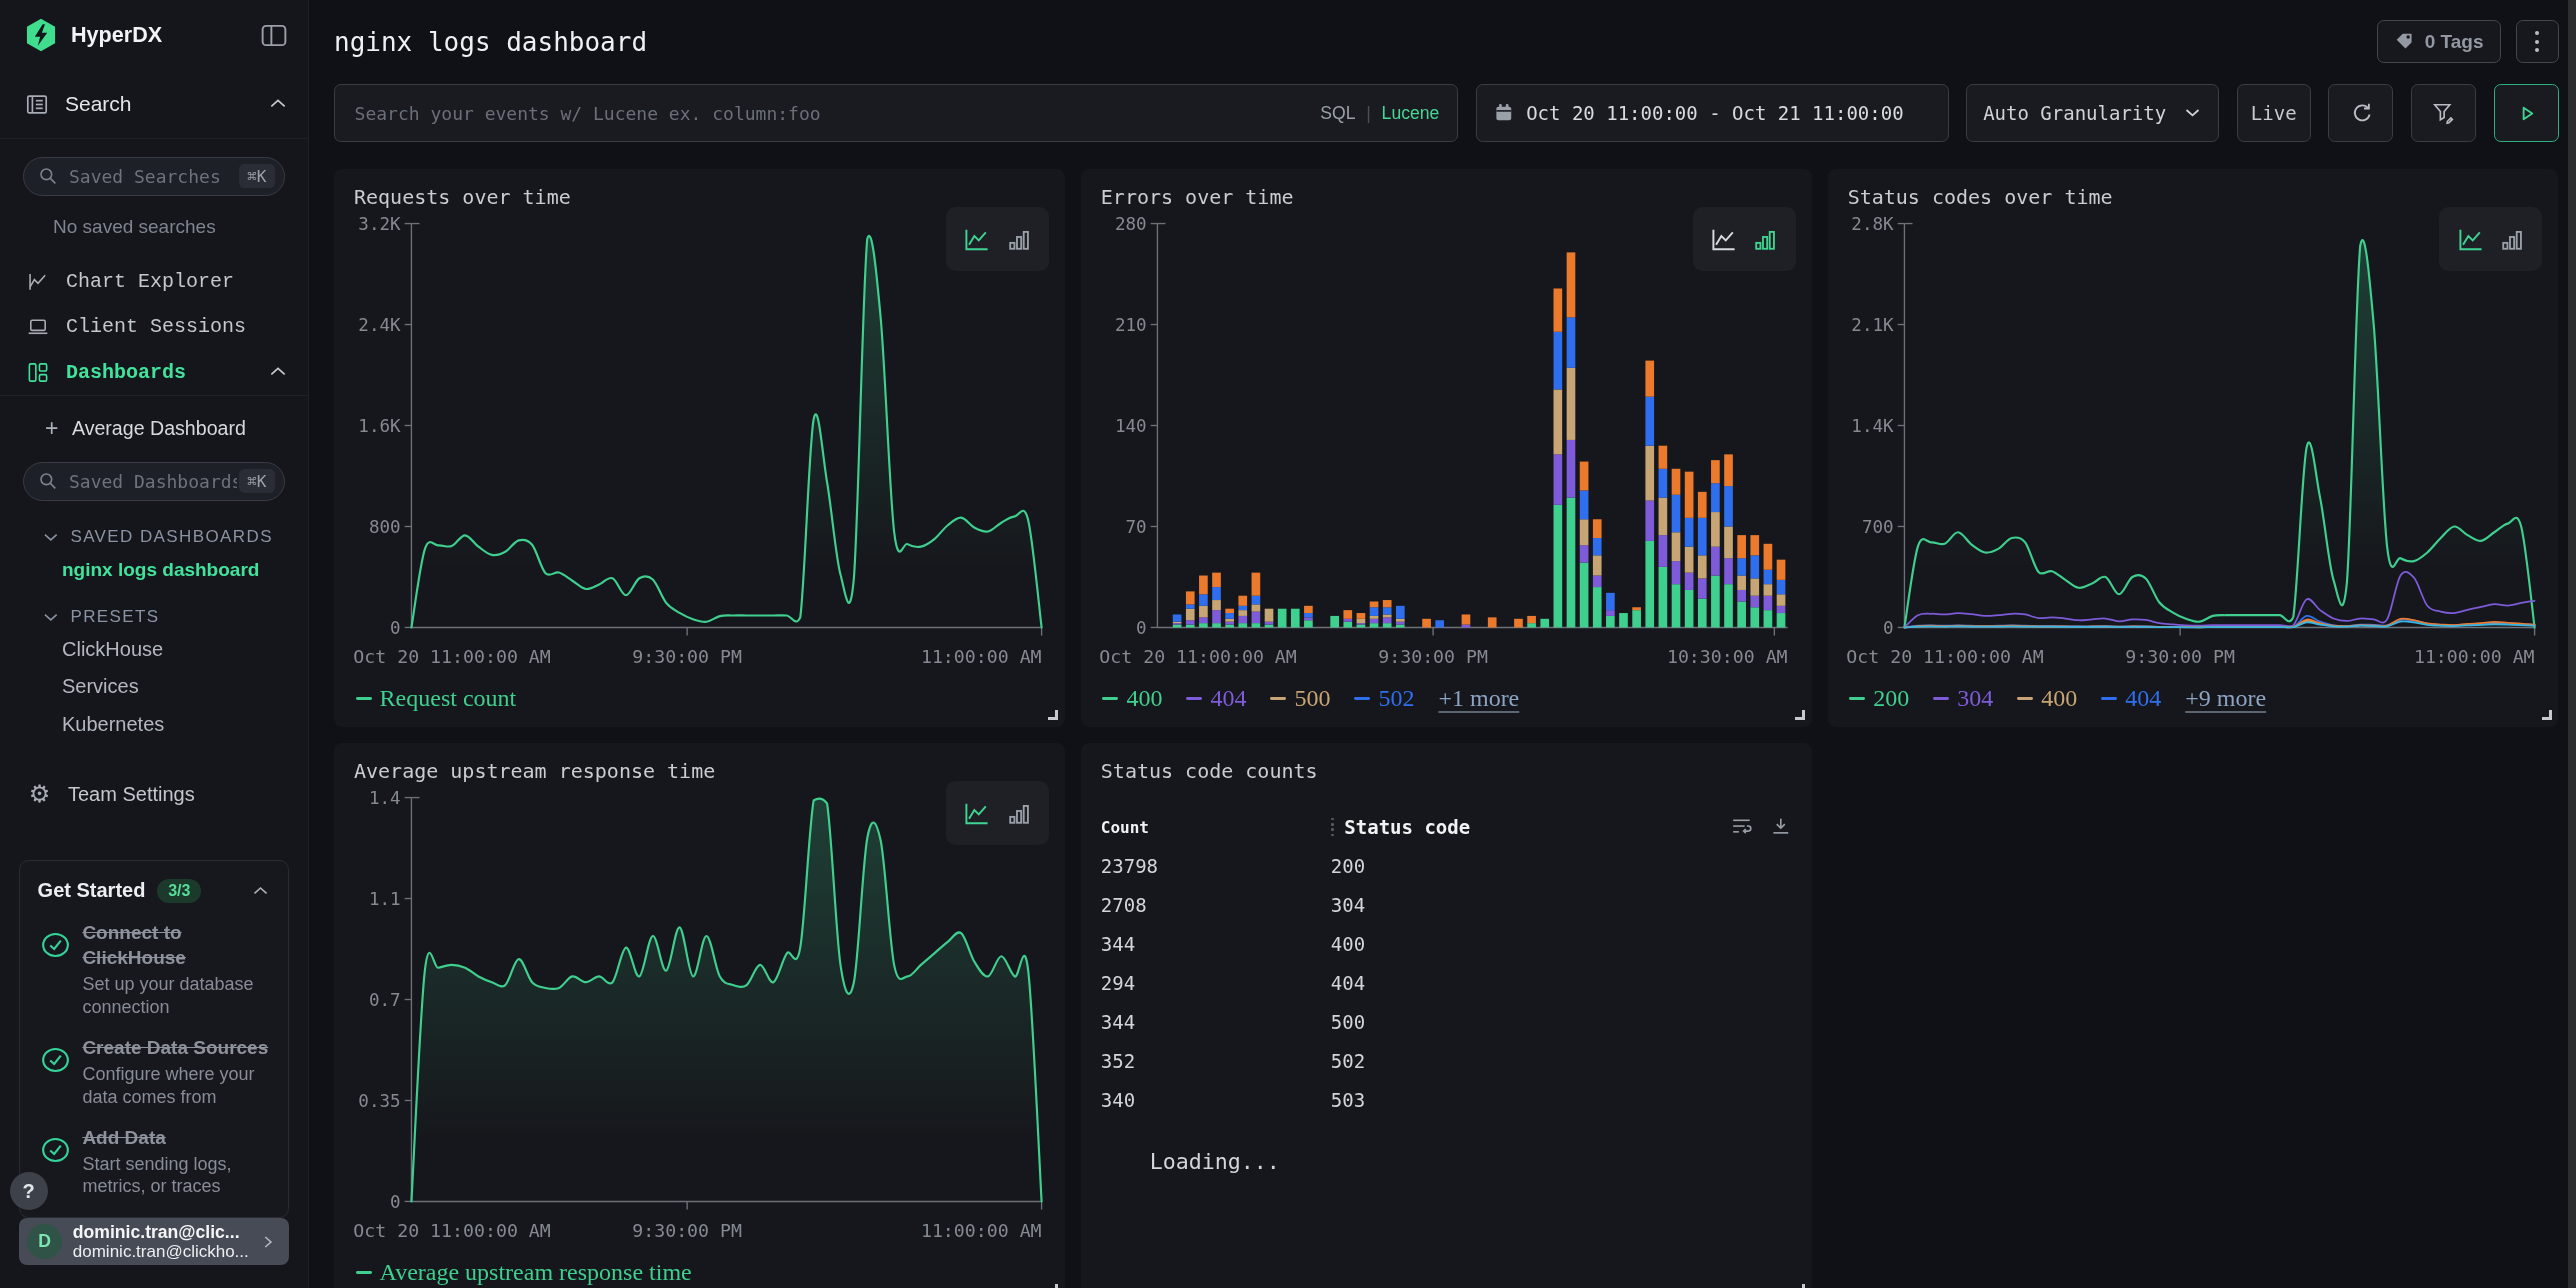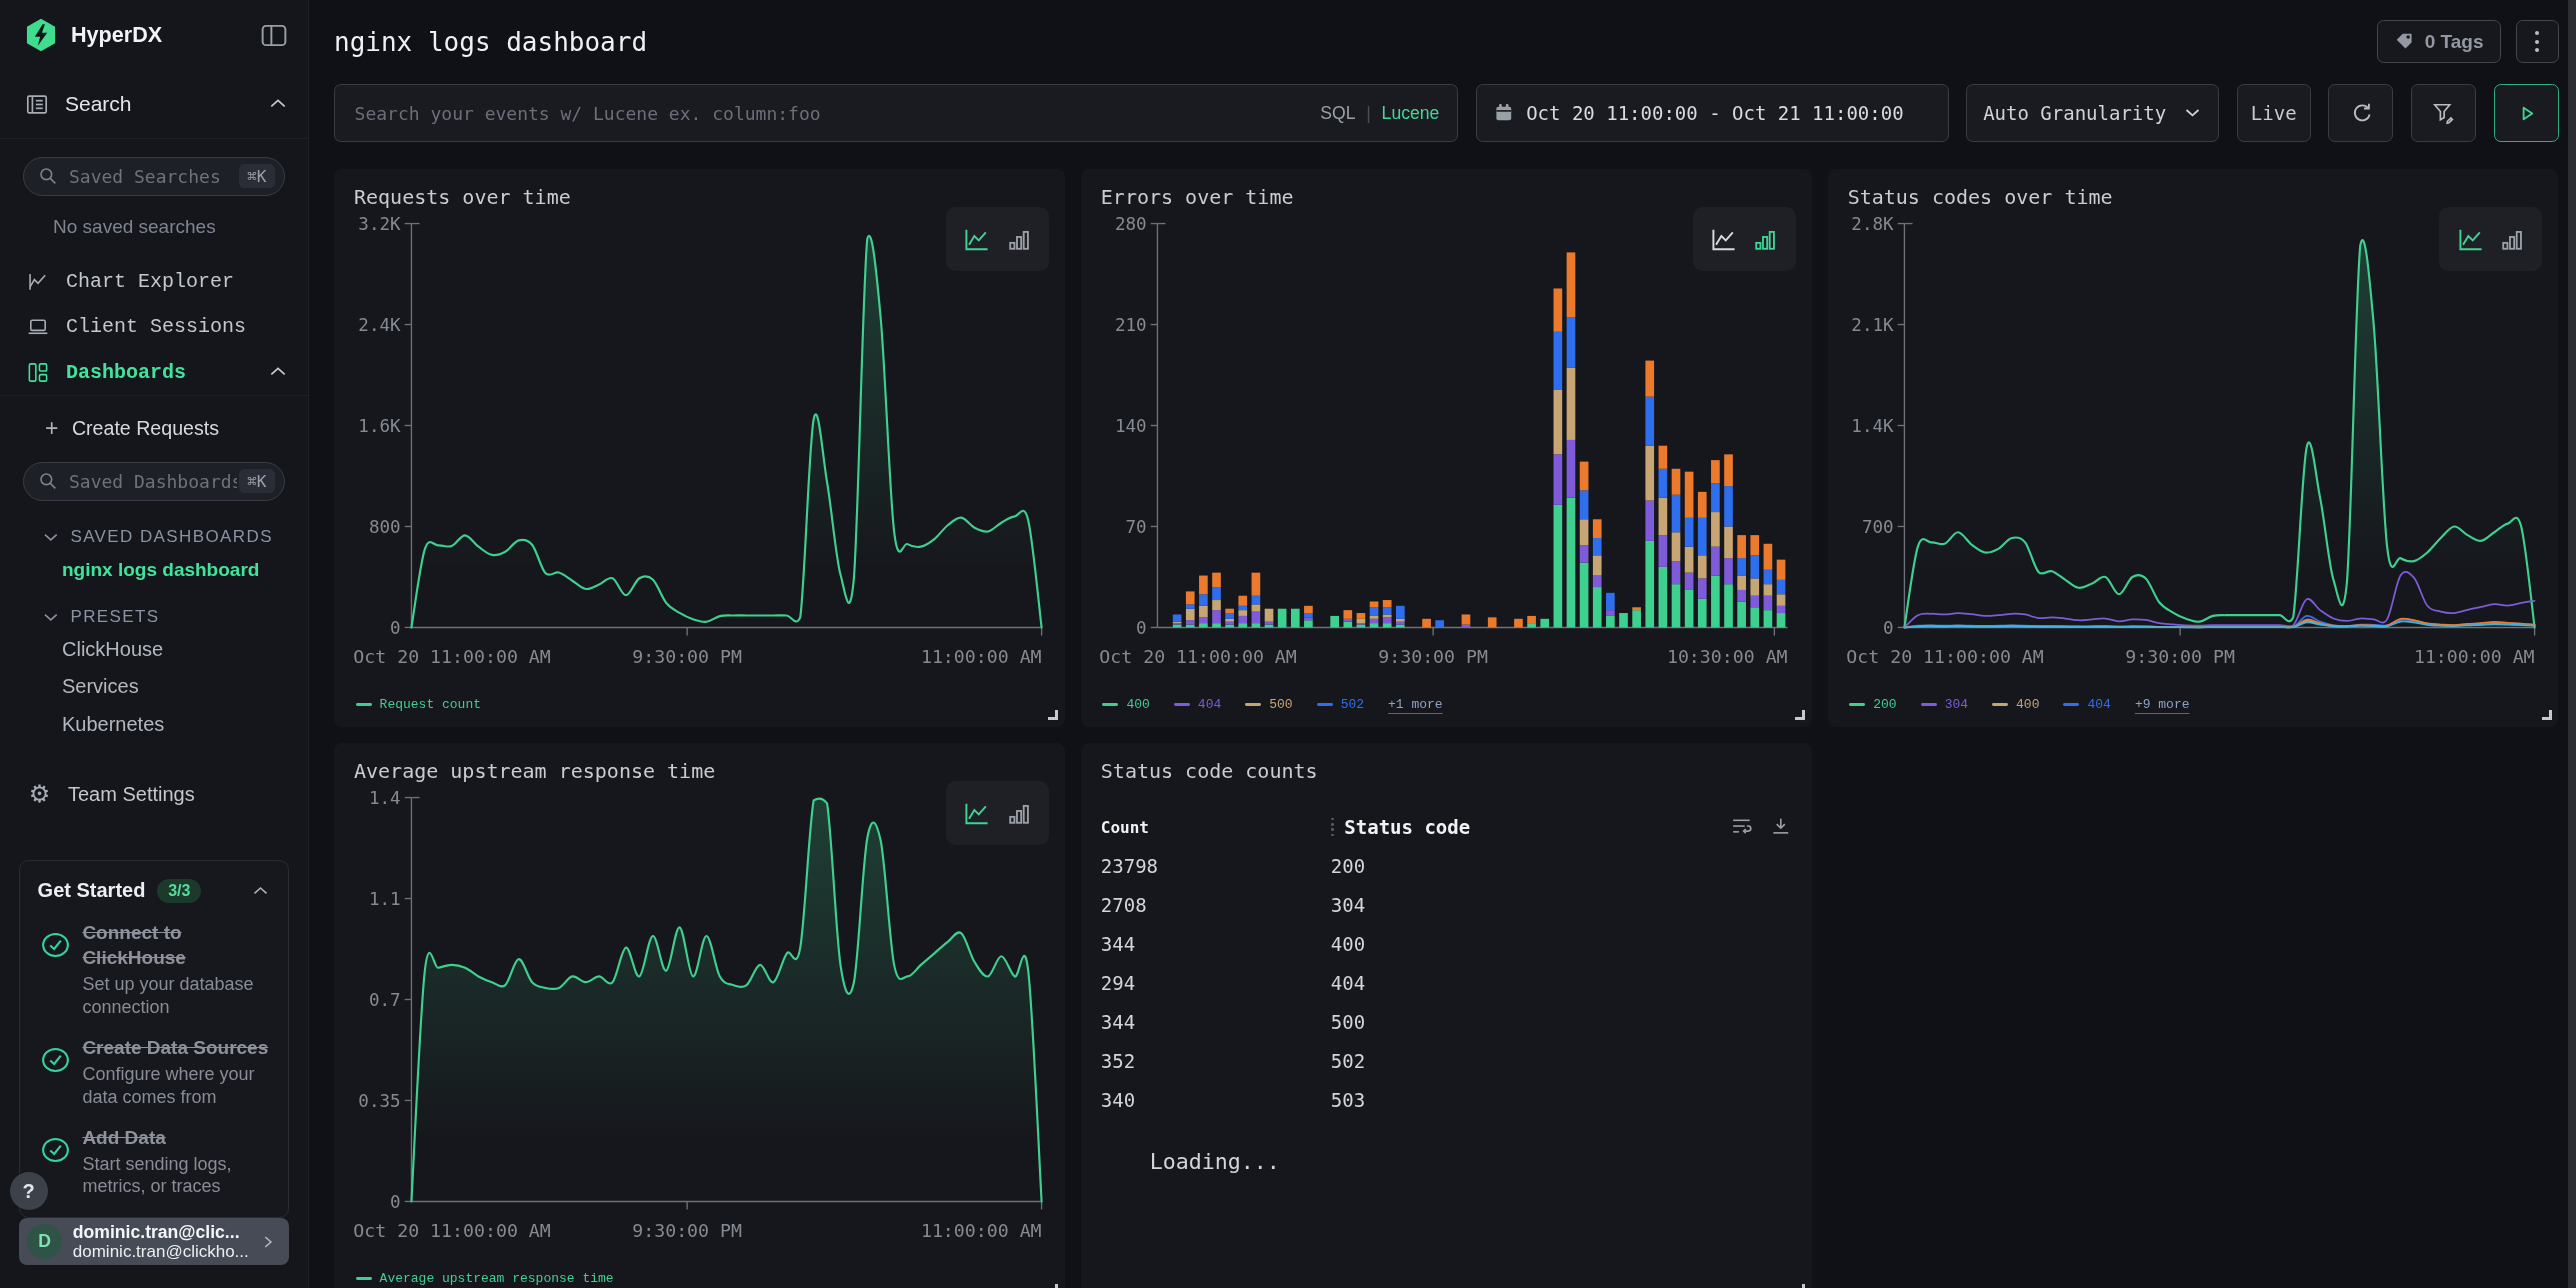--- a/index.html
+++ b/index.html
@@ -96,21 +96,21 @@
   .p-title{position:absolute;left:20px;top:16px;font-family:"DejaVu Sans Mono",monospace;
            font-size:20px;color:#c9ccd1;}
   .mode-toggle{position:absolute;right:16px;top:38px;width:103px;height:64px;background:#1e2026;
                border-radius:9.5px;display:flex;align-items:center;justify-content:center;gap:13.5px;z-index:2;}
   .mode-ic{cursor:pointer;display:flex;}
   .mode-ic svg *{stroke:#9aa0a8;}
   .mode-ic.on svg *{stroke:#3fd492;}
   .panel[data-chart-id="errors"] .icon-line svg *{stroke:#d7dade;}
   svg.chart{position:absolute;left:17.6px;top:45px;}
   .legend{position:absolute;left:21.6px;bottom:15px;display:flex;align-items:center;gap:24px;
-          font-family:Liberation Mono, monospace;font-size:13px;}
+          font-family:Liberation Serif, serif;font-size:24px;}
   .lg-item{display:flex;align-items:center;gap:8px;cursor:pointer;}
   .lg-dash{display:inline-block;width:16px;height:2.7px;border-radius:1.4px;}
   .lg-more{color:#8da3c2;text-decoration:underline;text-decoration-color:#5c6673;
            text-underline-offset:4.7px;cursor:pointer;}
   .resize-handle{position:absolute;right:6.8px;bottom:6.8px;width:10px;height:10px;
                  border-right:3.4px solid #c6c9cd;border-bottom:3.4px solid #c6c9cd;cursor:nwse-resize;}
 
   
   .tbl{position:absolute;left:20px;right:20px;top:65px;font-family:"DejaVu Sans Mono",monospace;}
   .thead{display:flex;align-items:center;height:38px;}
@@ -194,21 +194,21 @@
         </svg>
         <span class="lbl">Dashboards</span>
         <svg width="20" height="13.5" viewBox="0 0 30 20" fill="none" stroke="#c3c7ce" stroke-width="2.6">
           <polyline points="5,14 15,5 25,14"></polyline>
         </svg>
       </div>
     </nav>
 
     <div class="create-dash">
       <span class="plus">+</span>
-      <span class="lbl">Create Requests</span>
+      <span class="lbl">Average Dashboard</span>
     </div>
 
     <div class="pill">
       <svg width="20" height="20" viewBox="0 0 30 30" fill="none" stroke="#7d828c" stroke-width="2.4">
         <circle cx="12.5" cy="12.5" r="8"></circle>
           <line x1="18.5" y1="18.5" x2="26" y2="26"></line>
       </svg>
       <input type="text" placeholder="Saved Dashboards" style="">
       <span class="kbd">⌘K</span>
     </div>

